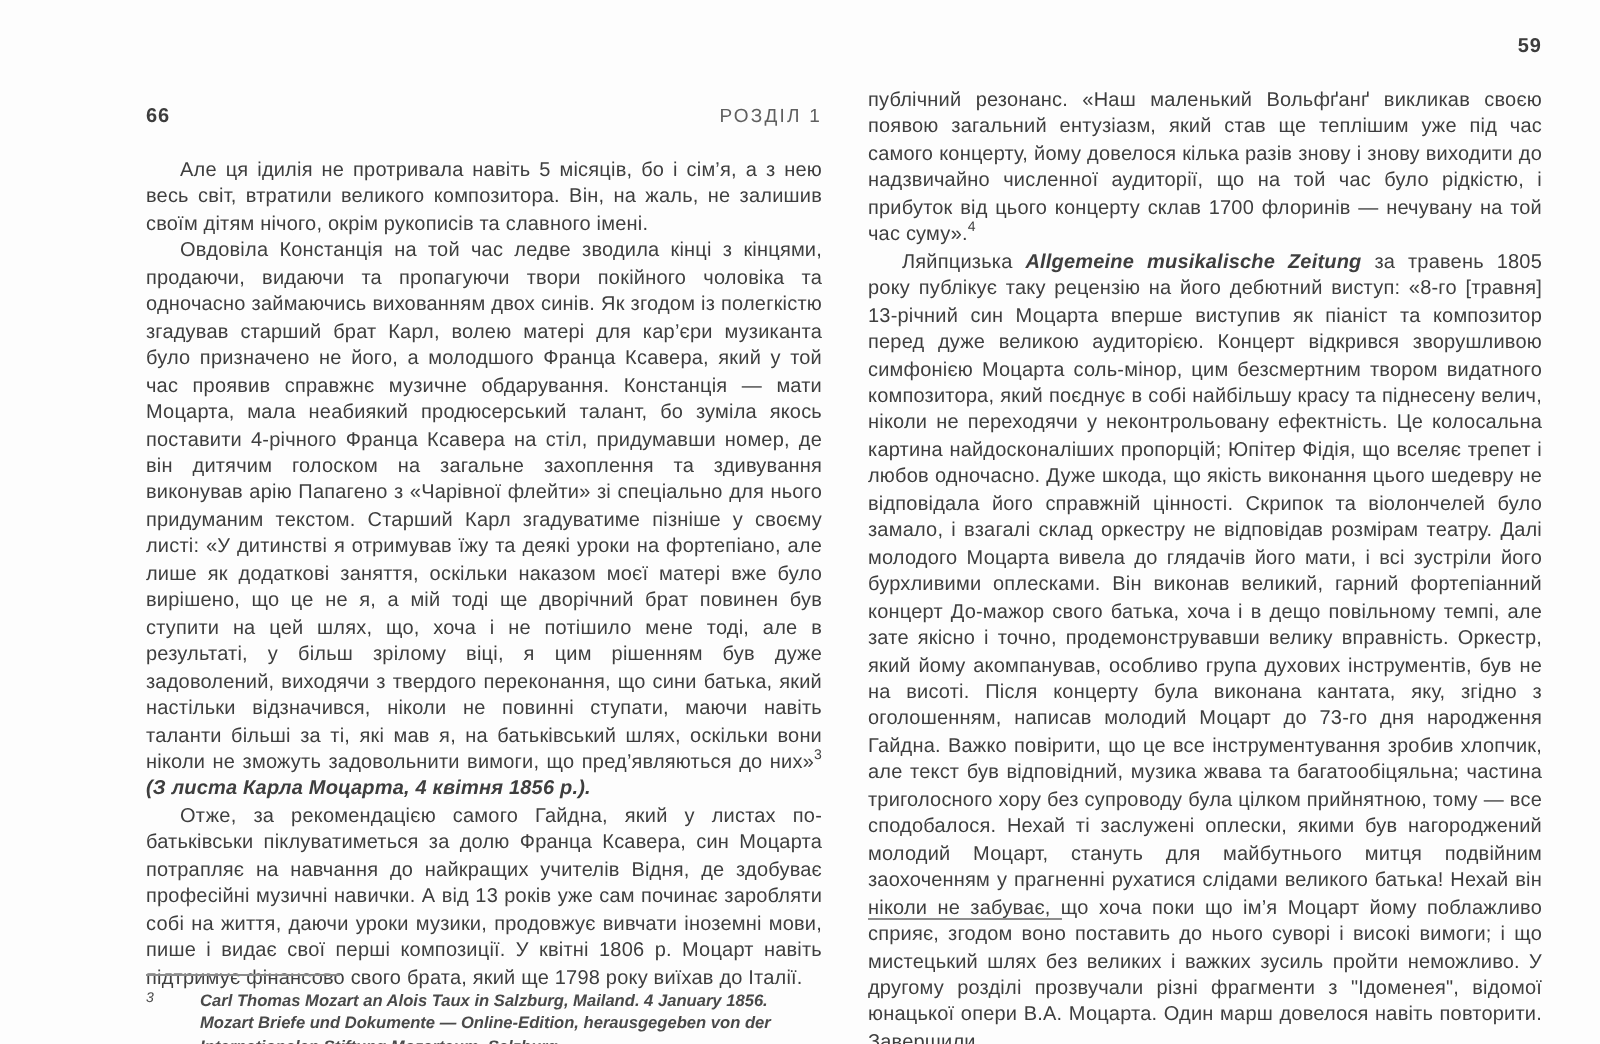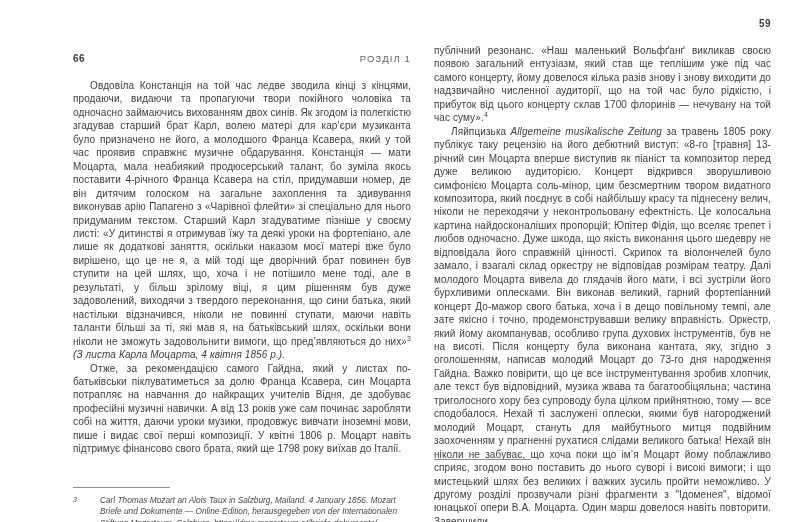--- a/index.html
+++ b/index.html
@@ -57,21 +57,21 @@
     left: 0;
     right: 0;
     text-align: justify;
     font-size: 10px;
     line-height: 13.45px;
     color: #3e3e3e;
     letter-spacing: 0.1px;
   }
   p.para { margin: 0; padding: 0; }
   p.para.indent { text-indent: 17px; }
-  .run-i { font-style: italic; }
+  .run-i { font-style: italic; font-weight: bold; }
   sup.run-sup {
     font-size: 7px;
     line-height: 0;
     vertical-align: super;
   }
 
   .footnote {
     position: absolute;
     left: 0;
     right: 0;
@@ -107,20 +107,21 @@
 
 <div class="spread">
 
   <section class="page left">
     <header class="phead">
       <span class="pnum at-left">66</span>
       <span class="rhead">РОЗДІЛ 1</span>
     </header>
 
     <div class="pbody">
+        <p class="para indent"><span class="run">Але ця ідилія не протривала навіть 5 місяців, бо і сім’я, а з нею весь світ, втратили великого композитора. Він, на жаль, не залишив своїм дітям нічого, окрім рукописів та славного імені.</span></p>
         <p class="para indent"><span class="run">Овдовіла Констанція на той час ледве зводила кінці з кінцями, продаючи, видаючи та пропагуючи твори покійного чоловіка та одночасно займаючись вихованням двох синів. Як згодом із полегкістю згадував старший брат Карл, волею матері для кар’єри музиканта було призначено не його, а молодшого Франца Ксавера, який у той час проявив справжнє музичне обдарування. Констанція — мати Моцарта, мала неабиякий продюсерський талант, бо зуміла якось поставити 4-річного Франца Ксавера на стіл, придумавши номер, де він дитячим голоском на загальне захоплення та здивування виконував арію Папагено з «Чарівної флейти» зі спеціально для нього придуманим текстом. Старший Карл згадуватиме пізніше у своєму листі: «У дитинстві я отримував їжу та деякі уроки на фортепіано, але лише як додаткові заняття, оскільки наказом моєї матері вже було вирішено, що це не я, а мій тоді ще дворічний брат повинен був ступити на цей шлях, що, хоча і не потішило мене тоді, але в результаті, у більш зрілому віці, я цим рішенням був дуже задоволений, виходячи з твердого переконання, що сини батька, який настільки відзначився, ніколи не повинні ступати, маючи навіть таланти більші за ті, які мав я, на батьківський шлях, оскільки вони ніколи не зможуть задовольнити вимоги, що пред’являються до них»</span><sup class="run-sup">3</sup><span class="run"> </span><span class="run-i">(З листа Карла Моцарта, 4 квітня 1856 р.).</span></p>
         <p class="para indent"><span class="run">Отже, за рекомендацією самого Гайдна, який у листах по-батьківськи піклуватиметься за долю Франца Ксавера, син Моцарта потрапляє на навчання до найкращих учителів Відня, де здобуває професійні музичні навички. А від 13 років уже сам починає заробляти собі на життя, даючи уроки музики, продовжує вивчати іноземні мови, пише і видає свої перші композиції. У квітні 1806 р. Моцарт навіть підтримує фінансово свого брата, який ще 1798 року виїхав до Італії.</span></p>
       </div>
 
     <div class="footnote">
       <div class="fn-rule"></div>
       <div class="fn-row">
         <span class="fn-marker">3</span>
         <span class="fn-text"><span class="run-i">Carl Thomas Mozart an Alois Taux in Salzburg, Mailand. 4 January 1856. Mozart Briefe und Dokumente — Online-Edition, herausgegeben von der Internationalen Stiftung Mozarteum, Salzburg. https://dme.mozarteum.at/briefe-dokumente/</span></span>
       </div>

